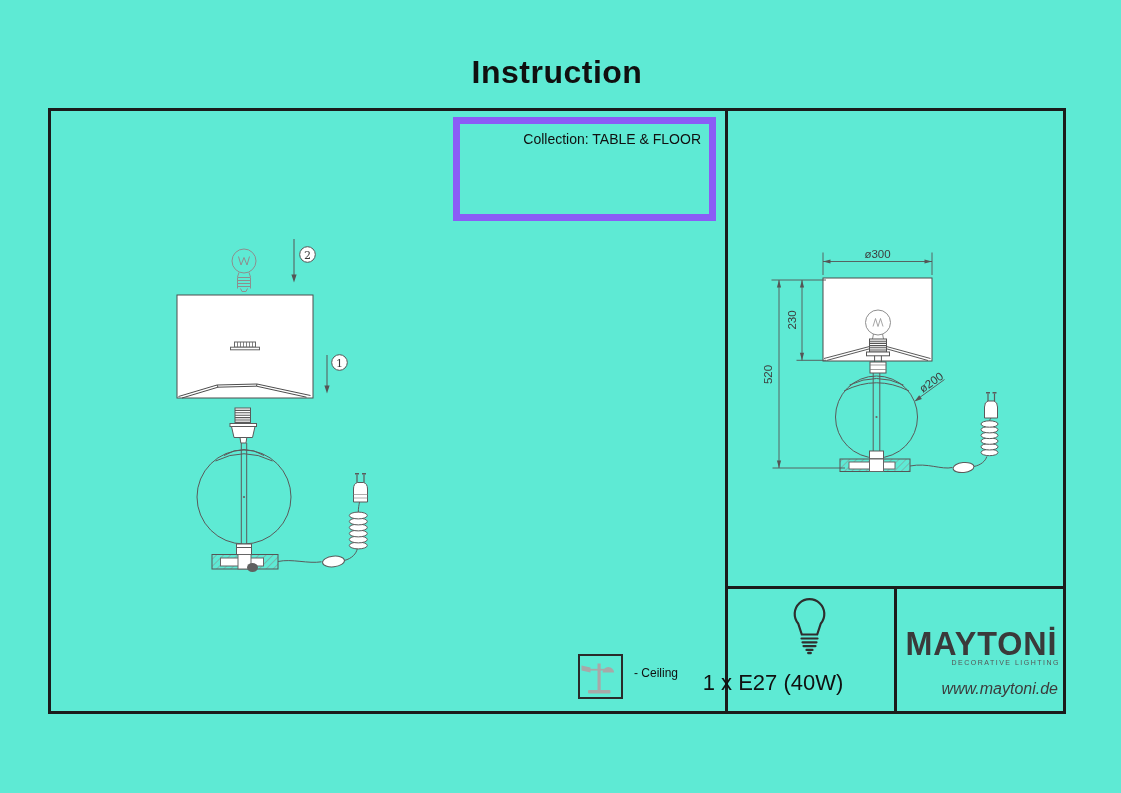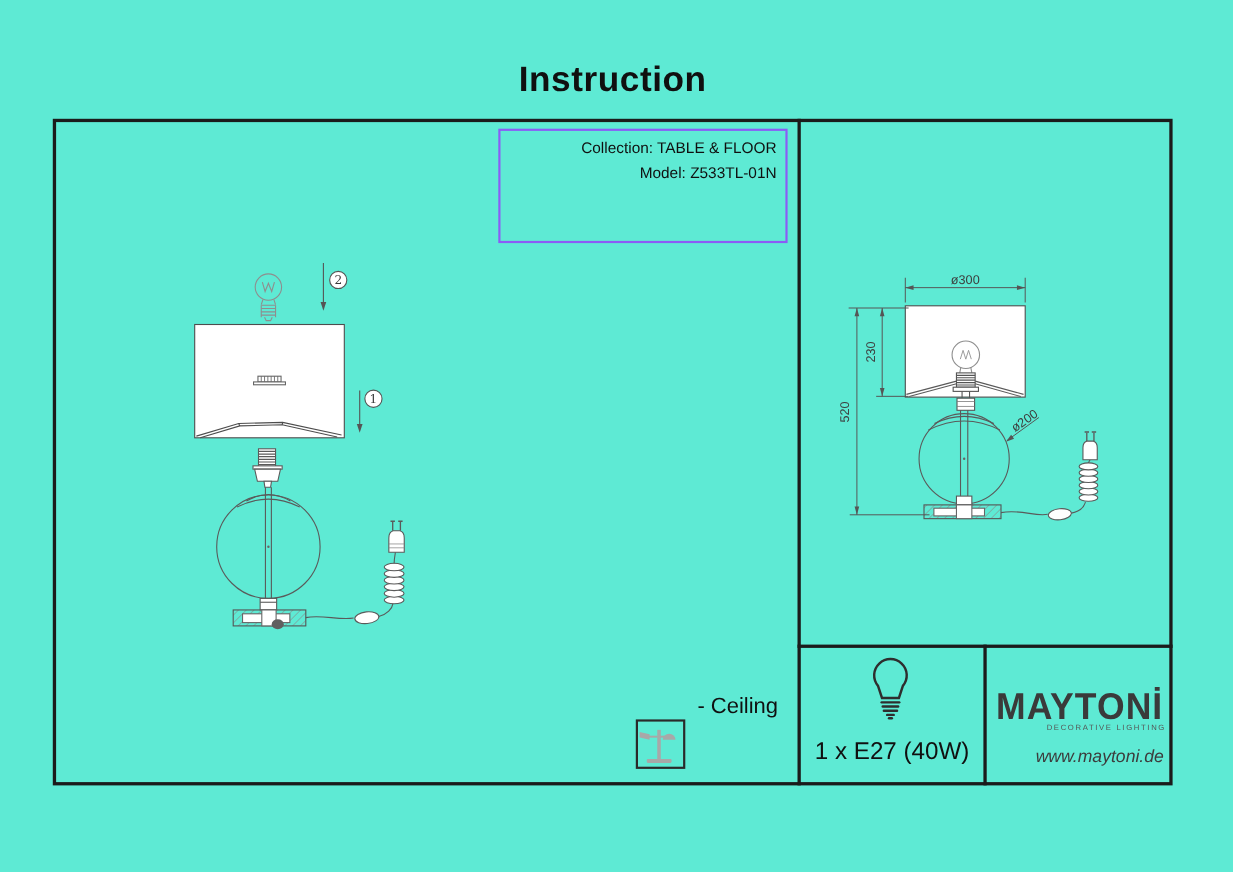--- a/index.html
+++ b/index.html
@@ -7,26 +7,26 @@
            font-family:"Liberation Sans", sans-serif; overflow:hidden; }
   .abs { position:absolute; }
   .title { left:0; top:54px; width:1114px; text-align:center;
            font-size:32px; font-weight:bold; color:#101010; letter-spacing:0.5px; }
   .main-box { left:48px; top:108px; width:1018px; height:606px;
               border:3px solid #1b1b1b; box-sizing:border-box; }
   .v-divider { left:725px; top:108px; width:3px; height:606px; background:#1b1b1b; }
   .footer-hline { left:725px; top:586px; width:341px; height:3px; background:#1b1b1b; }
   .footer-vline { left:894px; top:586px; width:3px; height:128px; background:#1b1b1b; }
   .info-box { left:453px; top:117px; width:263px; height:104px;
-              border:2px solid #8b5cf6; box-sizing:border-box; text-align:right;
+              border:7px solid #8b5cf6; box-sizing:border-box; text-align:right;
               font-size:14px; line-height:22.8px; color:#101010; padding:4px 8px 0 0; }
   .legend-box { left:578px; top:654px; width:45px; height:45px;
                 border:2px solid #2a2a2a; box-sizing:border-box; }
-  .legend-label { left:634px; top:631px; font-size:20px; color:#101010; }
-  .bulb-spec { left:727px; top:670px; width:168px; text-align:center;
+  .legend-label { left:634px; top:666px; font-size:12px; color:#101010; }
+  .bulb-spec { left:689px; top:670px; width:168px; text-align:center;
                font-size:22px; color:#101010; }
   .brand { left:897px; top:624px; width:169px; text-align:center; font-size:34px;
            font-weight:bold; letter-spacing:1px; color:#3a3a3a;
            transform:scaleX(0.95); transform-origin:center; white-space:nowrap; }
   .tagline { left:897px; top:659px; width:163px; text-align:right; font-size:7px;
              letter-spacing:1.5px; color:#555; }
   .website { left:897px; top:680px; width:161px; text-align:right; font-size:16px;
              color:#3c3c3c;font-style:italic; }
   svg.drawing { position:absolute; left:0; top:0; pointer-events:none; }
   svg text { font-family:"Liberation Sans","DejaVu Sans",sans-serif; fill:#3d3d3d; }
@@ -40,21 +40,20 @@
 
   <div class="abs title">Instruction</div>
 
   <div class="abs main-box"></div>
   <div class="abs v-divider"></div>
   <div class="abs footer-hline"></div>
   <div class="abs footer-vline"></div>
 
   <div class="abs info-box">
     <div>Collection: TABLE &amp; FLOOR</div>
-    <div>Model: Z533TL-01N</div>
   </div>
 
   <div class="abs legend-box"></div>
   <div class="abs legend-label">- Ceiling</div>
 
   <div class="abs bulb-spec">1 x E27 (40W)</div>
   <div class="abs brand">MAYTONİ</div>
   <div class="abs tagline">DECORATIVE LIGHTING</div>
   <div class="abs website">www.maytoni.de</div>
 

